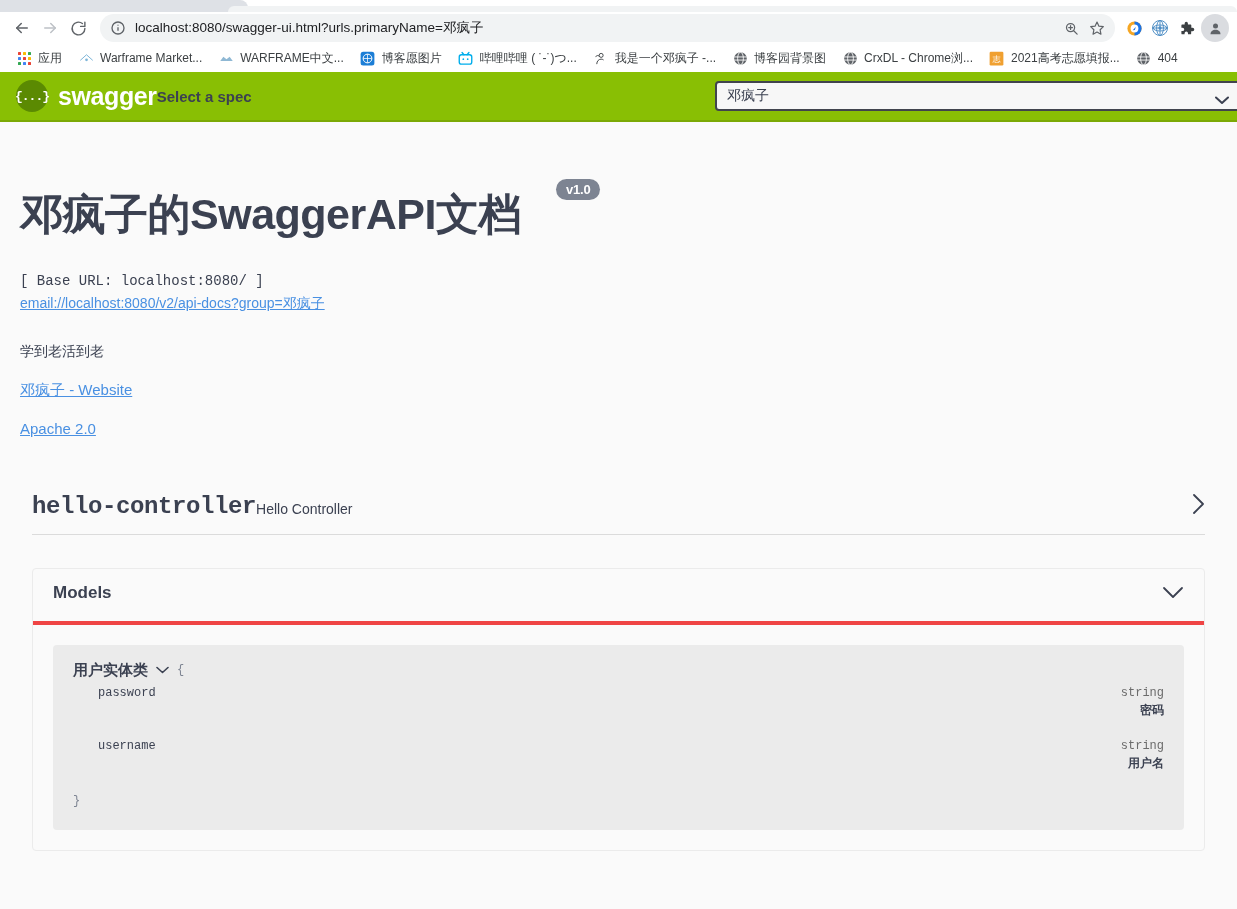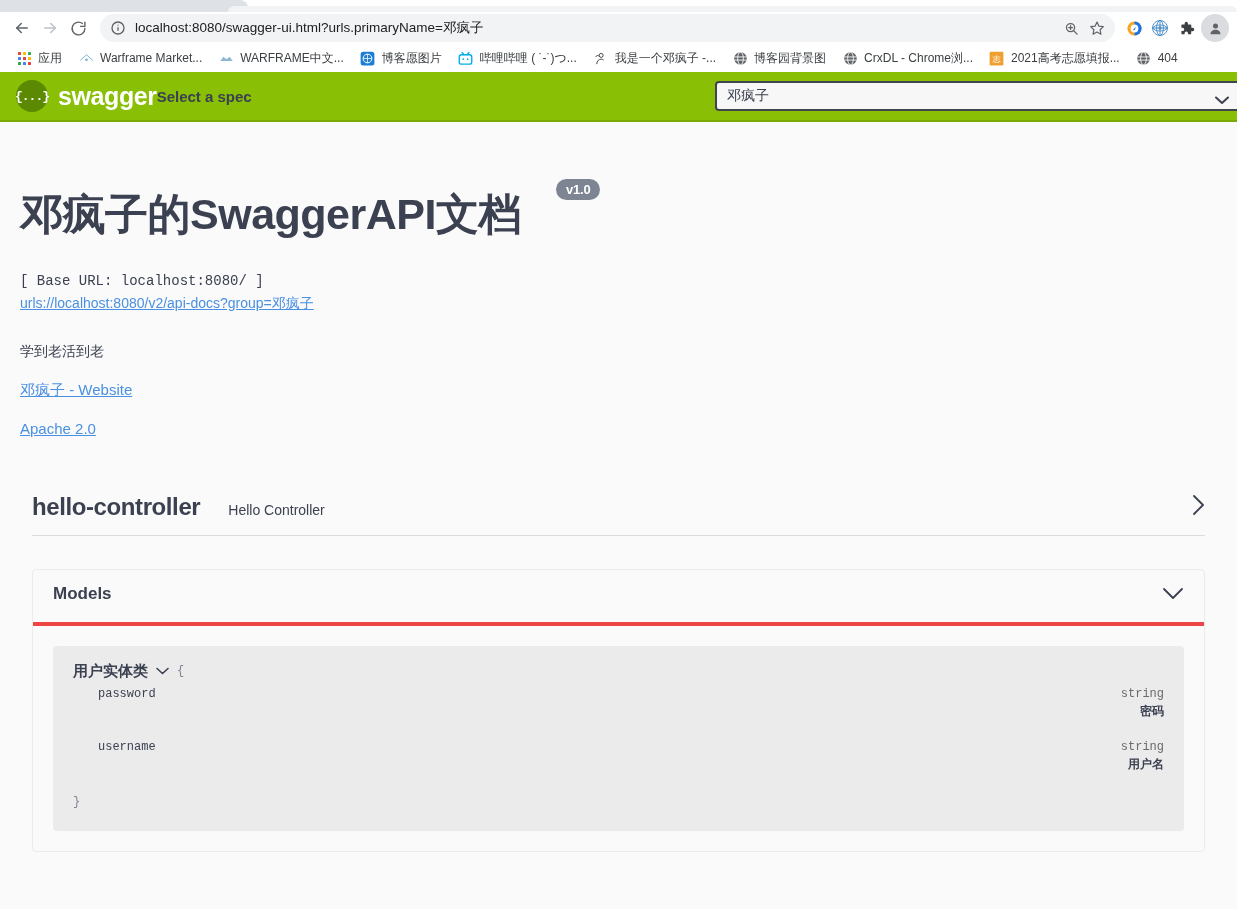--- a/index.html
+++ b/index.html
@@ -246,25 +246,26 @@
     align-items: center;
     padding: 0 0 14px 0;
     border-bottom: 1px solid #dbdbdb;
     margin: 0 12px 0 12px;
   }
   .op-tag-name {
     font-size: 24px;
     font-weight: bold;
     color: #3b4151;
     letter-spacing: -0.4px;
+    font-family: Liberation Mono, monospace;
   }
   .op-tag-desc {
     font-size: 14px;
     color: #3b4151;
-    margin-left: 28px;
+    margin-left: 0;
     align-self: flex-end;
     padding-bottom: 3px;
   }
   .op-chevron {
     margin-left: auto;
     color: #3b4151;
   }
 
   .models-card {
     margin: 33px 12px 0 12px;
@@ -551,21 +552,21 @@
   </div>
 
   <div class="wrapper">
 
     <div class="info-block">
       <div class="title-row">
         <h1 class="api-title">邓疯子的SwaggerAPI文档</h1>
         <span class="ver-badge">v1.0</span>
       </div>
       <div class="base-url">[ Base URL: localhost:8080/ ]</div>
-      <a class="docs-link">urls://localhost:8080/v2/api-docs?group=邓疯子</a>
+      <a class="docs-link">email://localhost:8080/v2/api-docs?group=邓疯子</a>
 
       <div class="desc">学到老活到老</div>
 
       <div class="link-line">
         <a>邓疯子 - Website</a>
       </div>
       <div class="link-line">
         <a>Apache 2.0</a>
       </div>
     </div>

